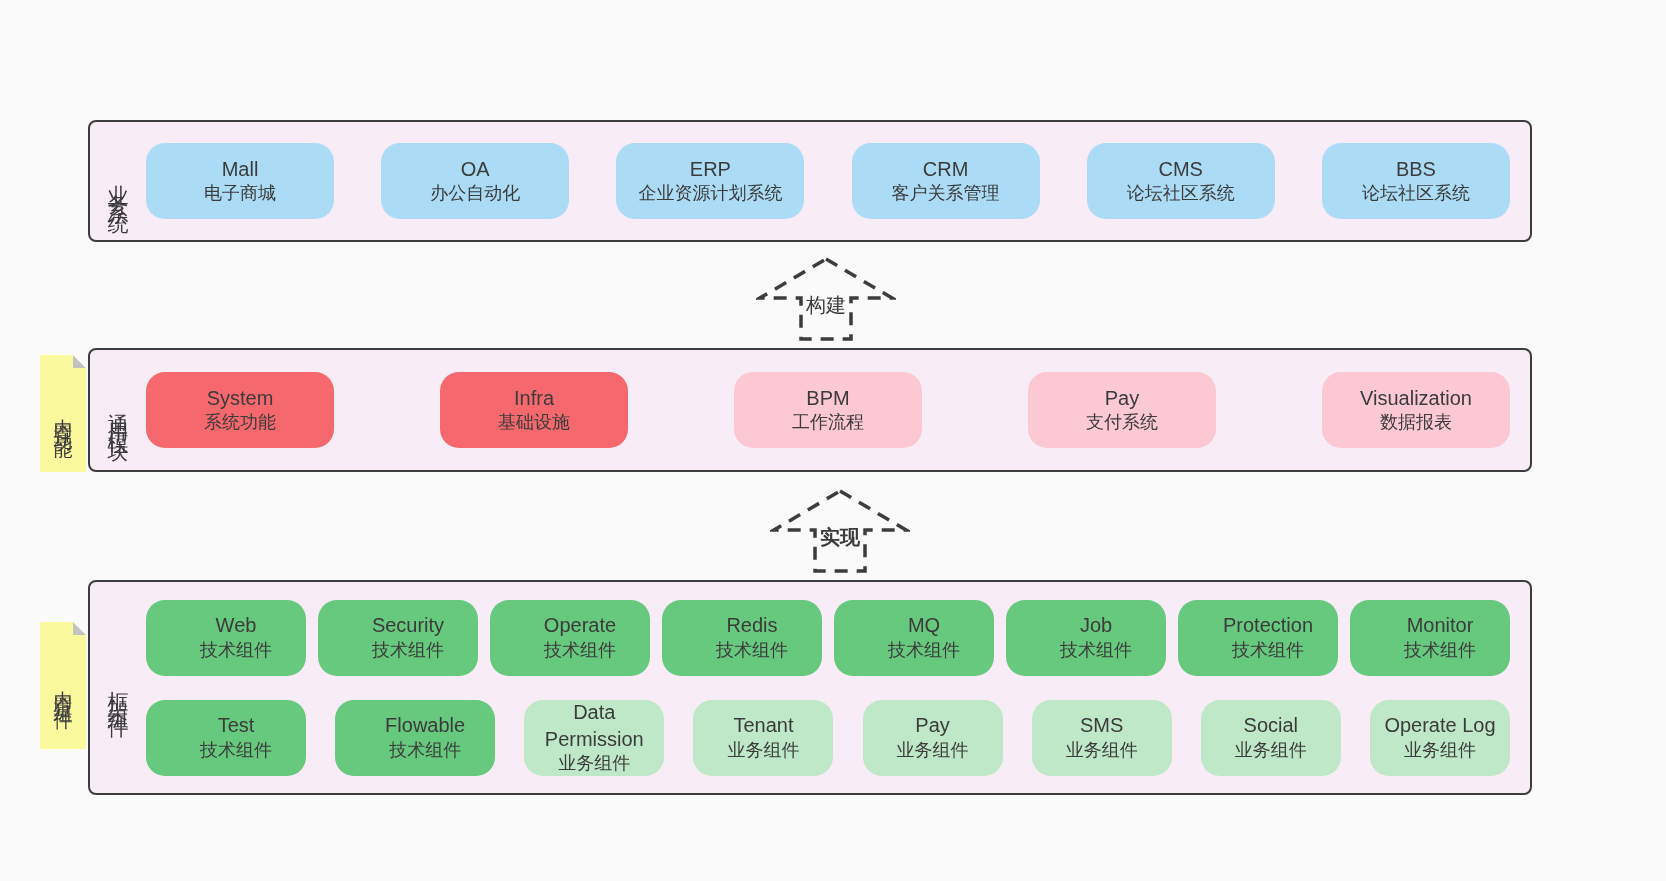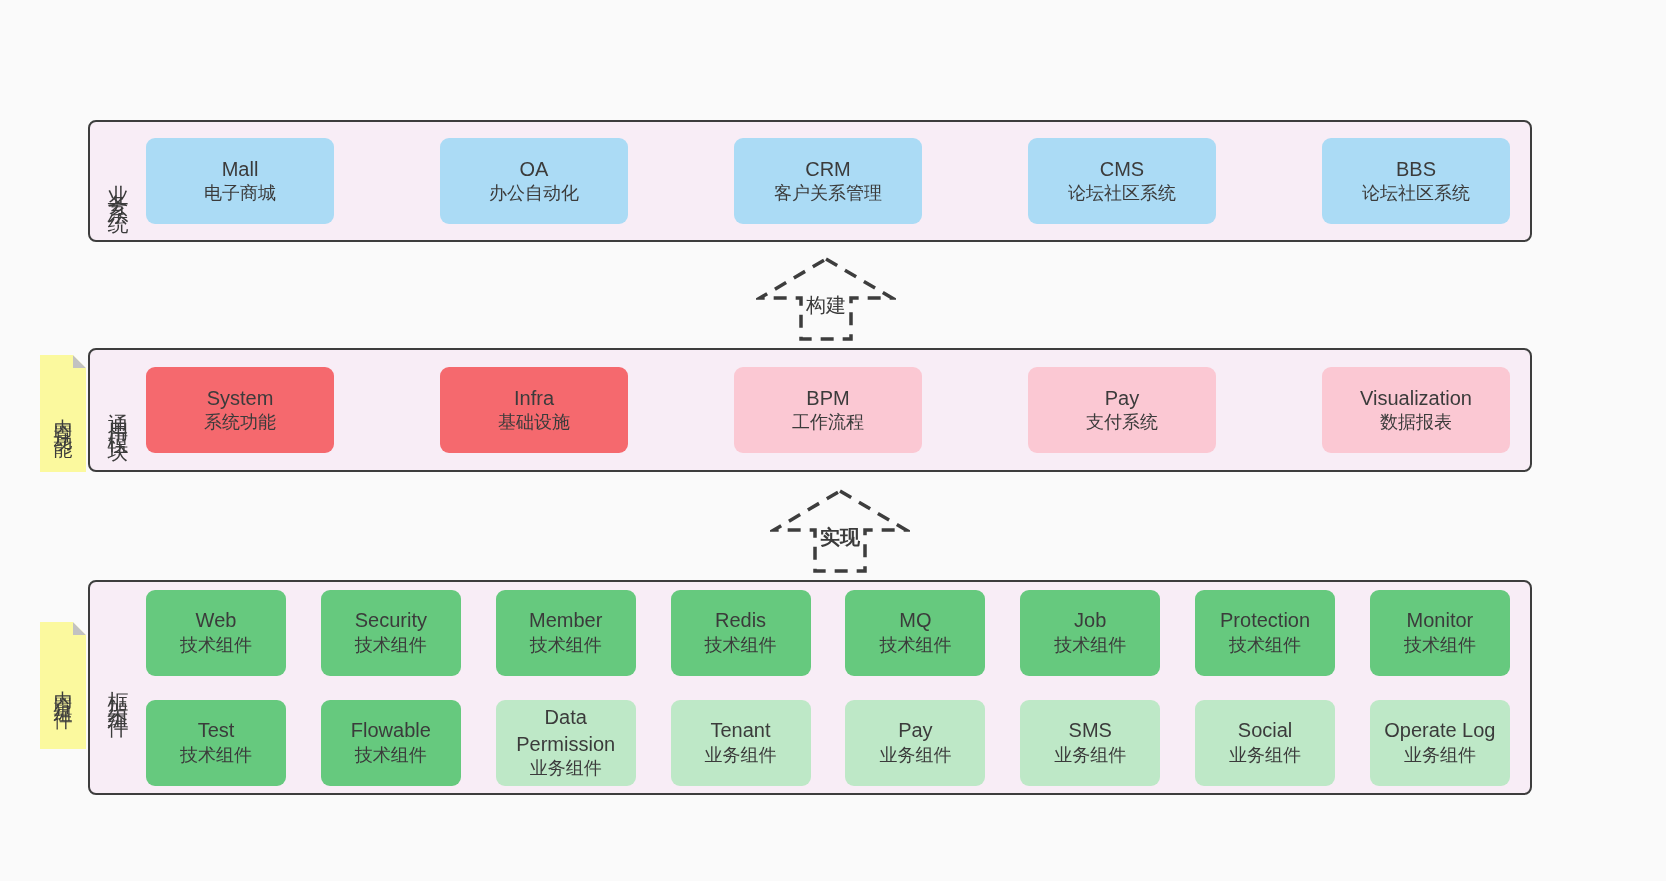--- a/index.html
+++ b/index.html
@@ -30,33 +30,33 @@
     color:var(--text,#3b3b3b);
   }
   .band-body {
     flex:1; display:flex; flex-direction:column;
     justify-content:center; gap:24px;
     padding-right:20px;
   }
   .box-row { display:flex; justify-content:space-between; }
 
   .node {
-    height:86px; border-radius:9px;
+    height:76px; border-radius:19px;
     display:flex; flex-direction:column;
     align-items:center; justify-content:center;
     text-align:center; line-height:1.32;
   }
   .w-lg { width:188px; }
   .w-sm { width:140px; }
   .node .t { font-size:20px; }
   .node .s { font-size:18px; }
   .v-blue        { background:var(--blue,#abdbf5); }
   .v-red         { background:var(--red,#f5696e); }
   .v-pink        { background:var(--pink,#fbc8d3);justify-content:center; }
-  .v-green       { background:var(--green,#66c97e); }
+  .v-green       { background:var(--green,#66c97e);padding-left:20px; }
   .v-green_light { background:var(--green_light,#bee8c7); }
 
   .note {
     position:absolute; left:-50px; width:46px;
     background:var(--yellow_note,#fbf99e);
     display:flex; align-items:center; justify-content:center;
     writing-mode:vertical-rl; text-orientation:upright;
     font-size:19px; letter-spacing:7px; padding-top:7px;
     box-sizing:border-box;
     clip-path:polygon(0 0, calc(100% - 13px) 0, 100% 13px, 100% 100%, 0 100%);
@@ -95,20 +95,24 @@
     <div class="box-row">
         <div class="node w-lg v-blue">
           <div class="t">Mall</div>
           <div class="s">电子商城</div>
         </div>
         <div class="node w-lg v-blue">
           <div class="t">OA</div>
           <div class="s">办公自动化</div>
         </div>
         <div class="node w-lg v-blue">
+          <div class="t">ERP</div>
+          <div class="s">企业资源计划系统</div>
+        </div>
+        <div class="node w-lg v-blue">
           <div class="t">CRM</div>
           <div class="s">客户关系管理</div>
         </div>
         <div class="node w-lg v-blue">
           <div class="t">CMS</div>
           <div class="s">论坛社区系统</div>
         </div>
         <div class="node w-lg v-blue">
           <div class="t">BBS</div>
           <div class="s">论坛社区系统</div>
@@ -167,21 +171,21 @@
     <div class="box-row">
         <div class="node w-sm v-green">
           <div class="t">Web</div>
           <div class="s">技术组件</div>
         </div>
         <div class="node w-sm v-green">
           <div class="t">Security</div>
           <div class="s">技术组件</div>
         </div>
         <div class="node w-sm v-green">
-          <div class="t">Member</div>
+          <div class="t">Operate</div>
           <div class="s">技术组件</div>
         </div>
         <div class="node w-sm v-green">
           <div class="t">Redis</div>
           <div class="s">技术组件</div>
         </div>
         <div class="node w-sm v-green">
           <div class="t">MQ</div>
           <div class="s">技术组件</div>
         </div>

